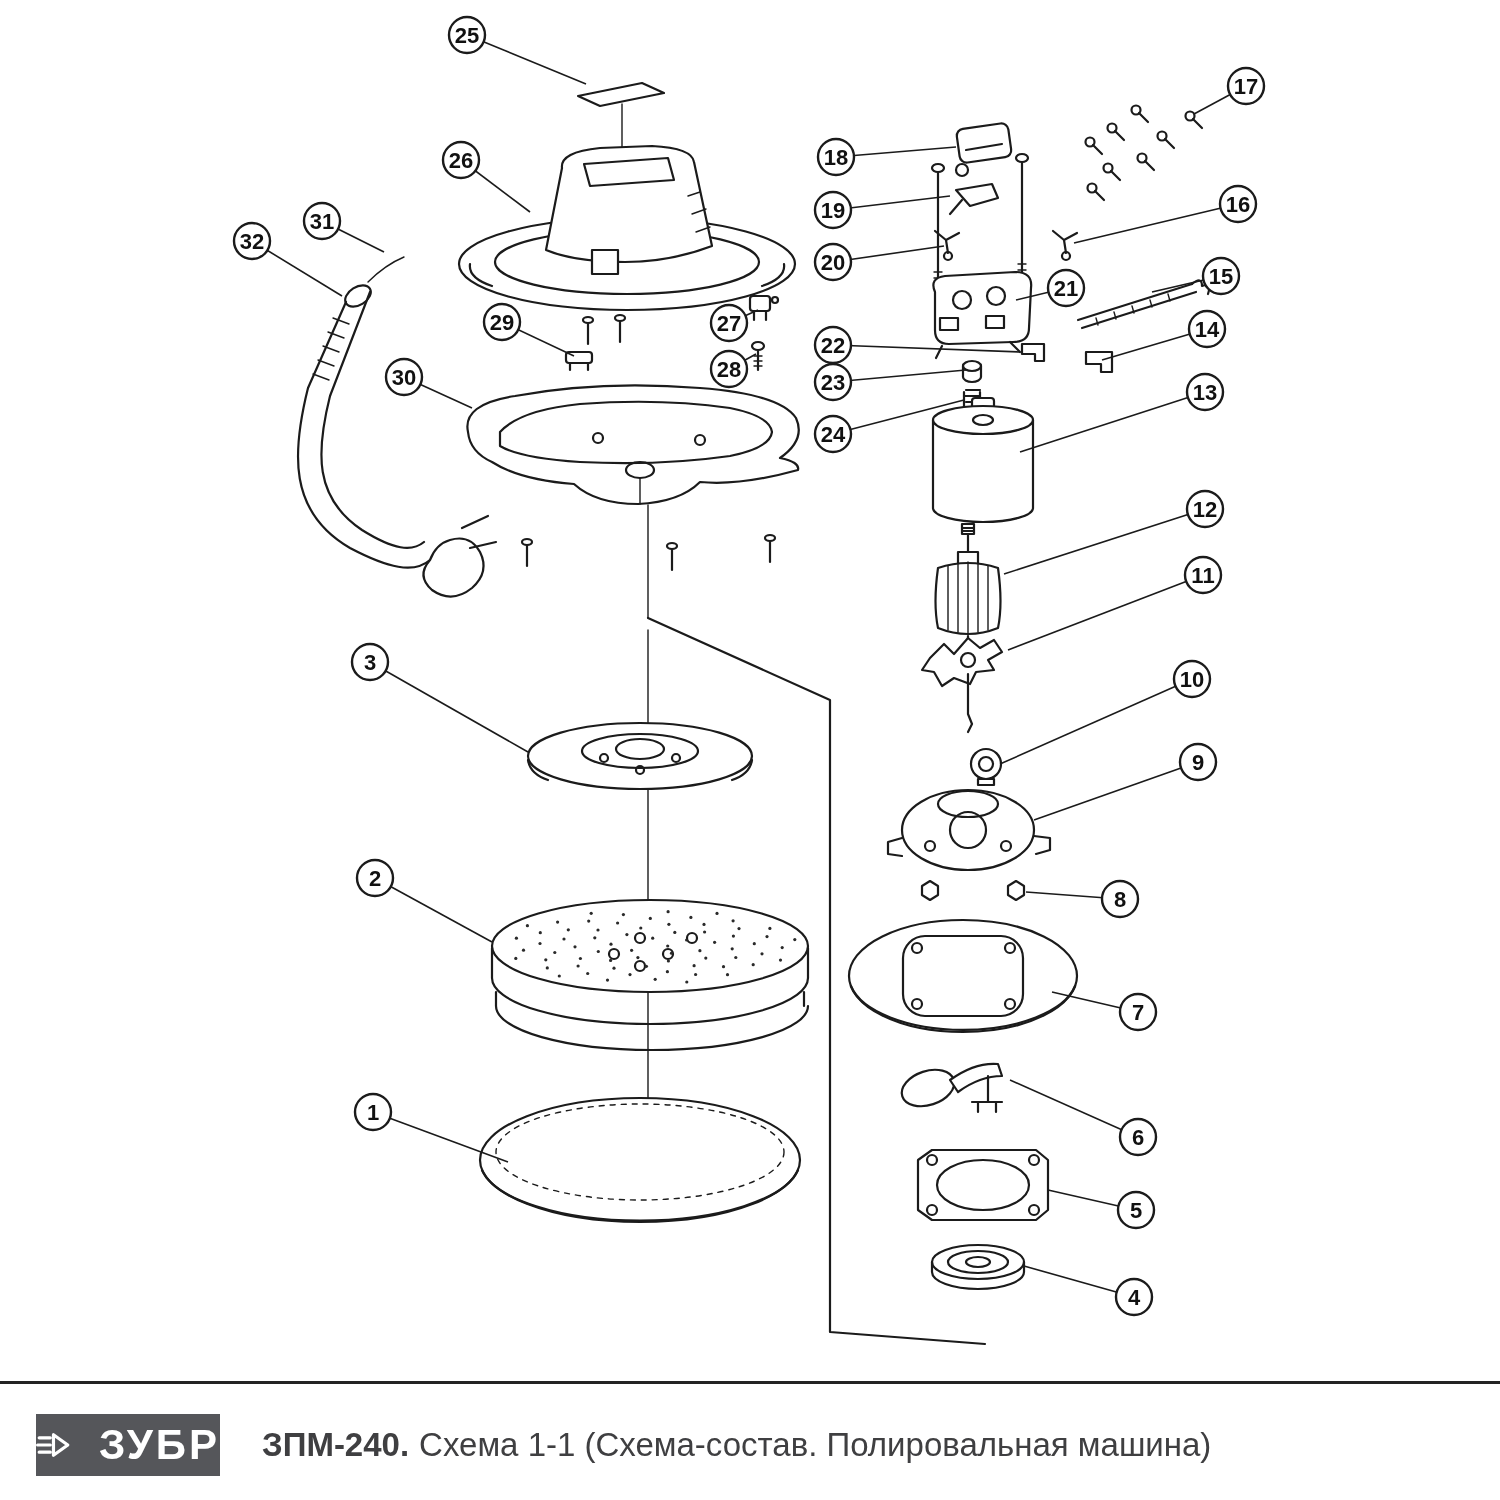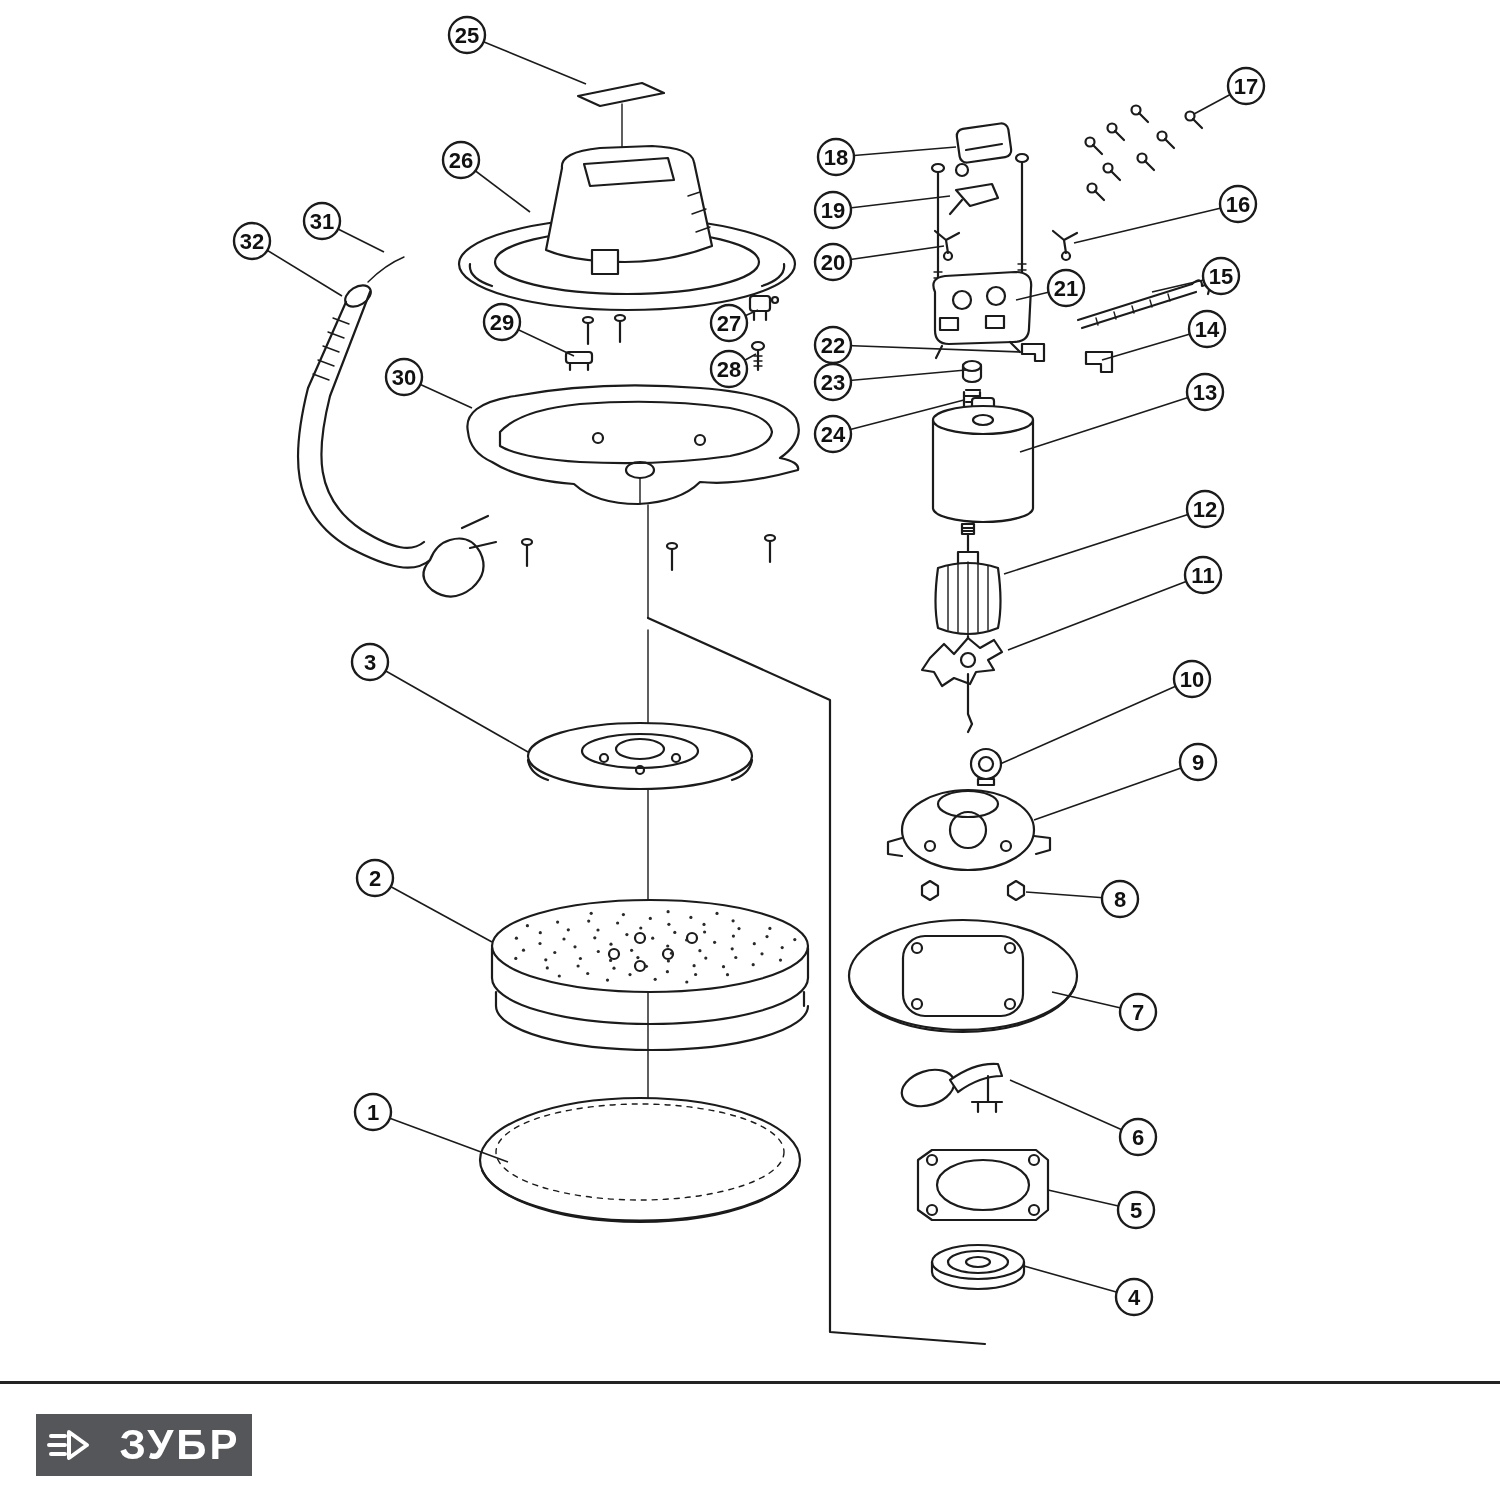--- a/index.html
+++ b/index.html
@@ -17,21 +17,21 @@
   #drawings .dash{stroke-dasharray:5 6;}
   #drawings circle.dot{fill:#2a2a2a;stroke:none;}
 
   .leader{stroke:#1b1b1b;stroke-width:1.6;fill:none;}
   .callout-circle{fill:#ffffff;stroke:#1b1b1b;stroke-width:2.4;}
   .callout-text{fill:#111111;stroke:none;font:600 22px "Liberation Sans",sans-serif;text-anchor:middle;}
 
   
   .footer{position:absolute;left:0;top:1381px;width:1500px;height:119px;border-top:3px solid #232323;box-sizing:border-box;background:#fff;}
   .footer-row{display:flex;align-items:center;gap:42px;padding:30px 0 0 36px;}
-  .logo{width:216px;height:62px;background:#55565a;display:flex;align-items:center;justify-content:center;gap:28px;flex:0 0 auto;}
+  .logo{width:184px;height:62px;background:#55565a;display:flex;align-items:center;justify-content:center;gap:28px;flex:0 0 auto;}
   .logo-text{color:#ffffff;font-weight:700;font-size:42px;letter-spacing:3px;line-height:1;}
   .caption{font-size:33px;color:#3f3f41;white-space:nowrap;}
   .caption .model{font-weight:700;}
   .caption .subtitle{font-weight:400;margin-left:10px;}
 </style>
 </head>
 <body>
 
 <div class="stage">
 
@@ -544,16 +544,19 @@
 
   <div class="footer">
     <div class="footer-row">
       <div class="logo">
         <svg width="44" height="44" viewBox="0 0 44 44" xmlns="http://www.w3.org/2000/svg">
           <path d="M4,13 h14 M2,22 h16 M4,31 h14" stroke="#ffffff" stroke-width="4" fill="none" stroke-linecap="round"></path>
           <path d="M22,9 L40,22 L22,35 Z" stroke="#ffffff" stroke-width="4" fill="none" stroke-linejoin="round"></path>
         </svg>
         <span class="logo-text">ЗУБР</span>
       </div>
+      <div class="caption">
+        <span class="model">ЗПМ-240.</span><span class="subtitle">Схема 1-1 (Схема-состав. Полировальная машина)</span>
+      </div>
     </div>
   </div>
 
 </div>
 
 </body></html>

